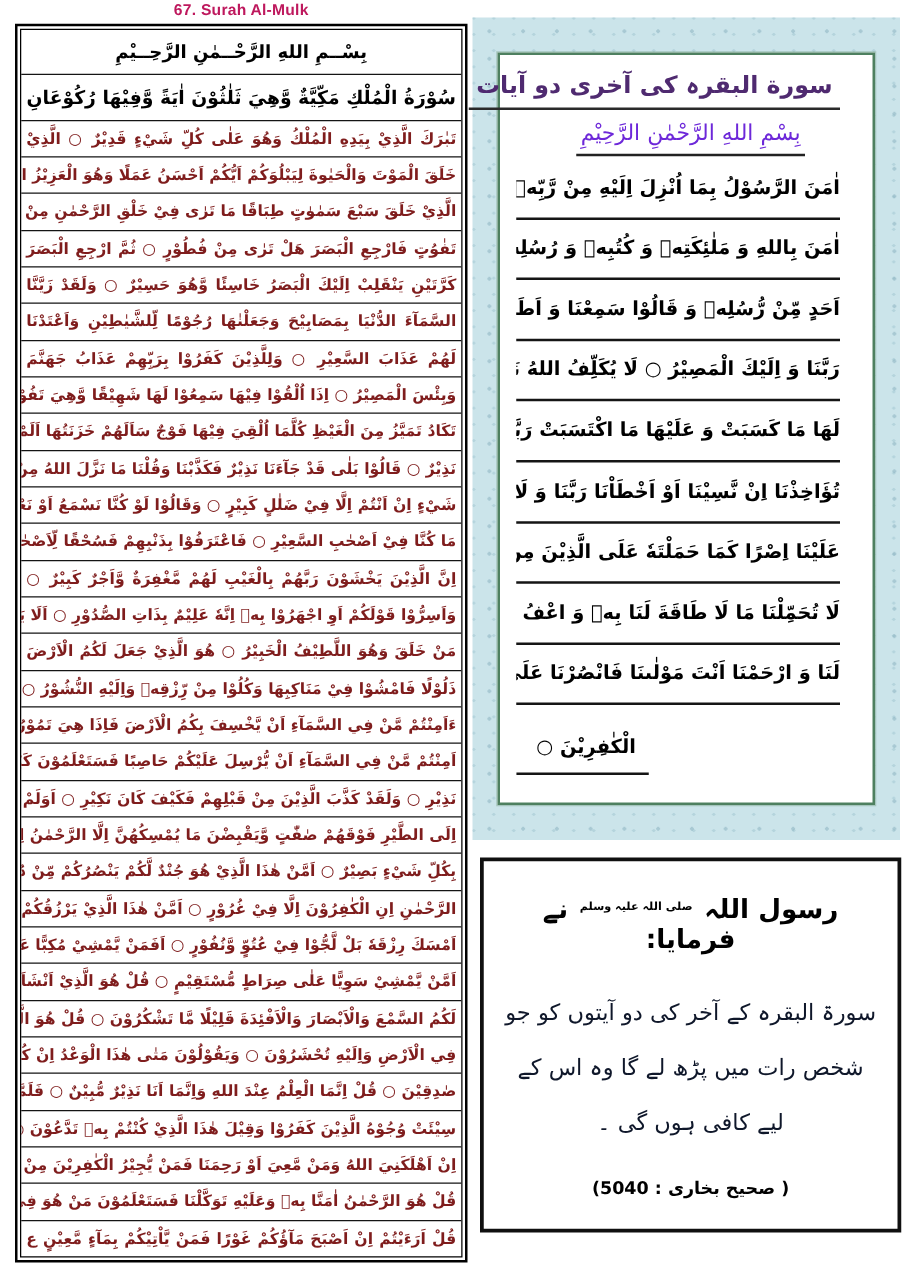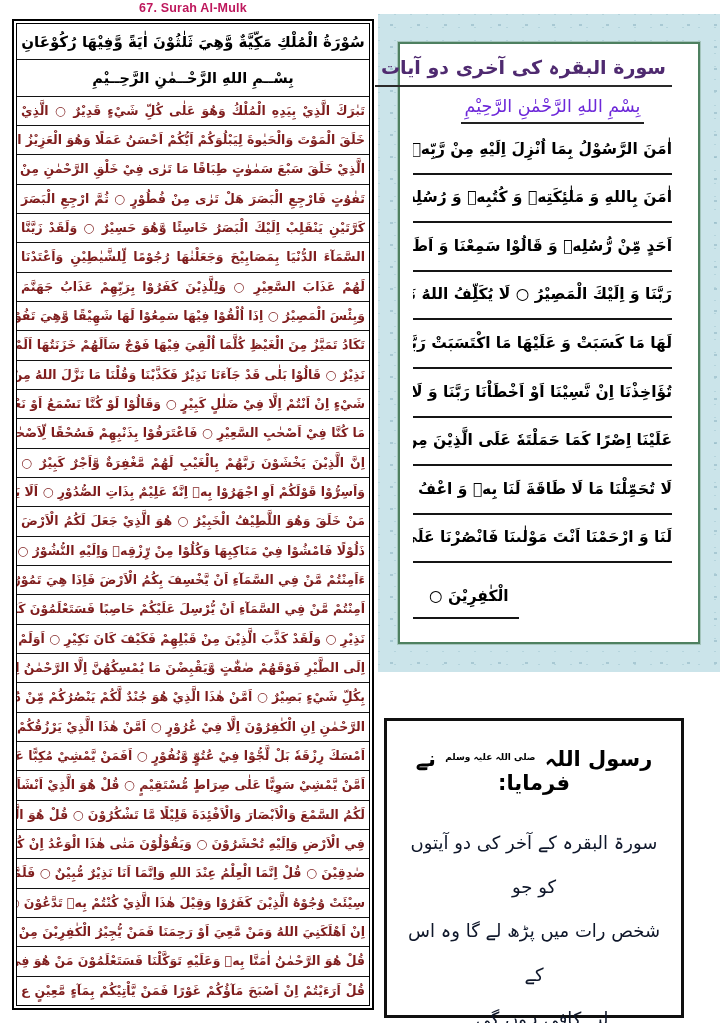--- a/index.html
+++ b/index.html
@@ -47,42 +47,42 @@
     align-items:center; overflow:hidden; }
   .rp-lines .ayah-row:last-child { border-bottom:none;margin-top:16px; }
   .ayah-text { width:100%; direction:rtl; font-size:15.5px; font-weight:700; color:#000;
     line-height:1; text-align:justify; text-align-last:justify; -moz-text-align-last:justify;
     white-space:nowrap; }
   .rp-lines .ayah-row.last .ayah-text { text-align:right; text-align-last:right;
     width:auto; margin-right:0; border-bottom:2px solid #151515; padding:0 10px 12px 16px; }
   .rp-lines .ayah-row.last { align-items:flex-start; padding-top:10px; }
 
   
-  .hadith-box { position:absolute; left:384px; top:718px; width:300px; height:300px;
+  .hadith-box { position:absolute; left:384px; top:686px; width:337px; height:300px;
     border:3px solid #101010; background:#fff; text-align:center; padding:26px 14px 0 14px; }
   .hadith-intro { direction:rtl; font-weight:700; font-size:21px; color:#000; margin-bottom:26px; }
   .hadith-intro .salutation { font-size:9px; font-weight:700; display:inline-block;
     transform:translateY(-6px); margin:0 2px; }
   .hadith-body { direction:rtl; font-size:18px; color:#0f172a; line-height:2.45; font-weight:500; }
   .hadith-ref { direction:rtl; font-size:14px; color:#000; margin-top:22px; font-weight:700; }
 </style>
 </head>
 <body>
 
 <div class="stage">
 
   <div class="header-label">67. Surah Al-Mulk</div>
 
   <div class="quran-page">
     <div class="quran-inner">
       <div class="q-row title-row">
+        <div class="q-bismillah">بِسْــمِ اللهِ الرَّحْــمٰنِ الرَّحِــيْمِ</div>
+      </div>
+      <div class="q-row title-row">
         <div class="q-title">سُوْرَةُ الْمُلْكِ مَكِّيَّةٌ وَّهِيَ ثَلٰثُوْنَ اٰيَةً وَّفِيْهَا رُكُوْعَانِ</div>
-      </div>
-      <div class="q-row title-row">
-        <div class="q-bismillah">بِسْــمِ اللهِ الرَّحْــمٰنِ الرَّحِــيْمِ</div>
       </div>
 
       <div style="display:contents">
         
       <div class="q-row">
             <div class="q-line">تَبٰرَكَ الَّذِيْ بِيَدِهِ الْمُلْكُ وَهُوَ عَلٰى كُلِّ شَيْءٍ قَدِيْرٌ ○ الَّذِيْ</div>
           </div><div class="q-row">
             <div class="q-line">خَلَقَ الْمَوْتَ وَالْحَيٰوةَ لِيَبْلُوَكُمْ اَيُّكُمْ اَحْسَنُ عَمَلًا وَهُوَ الْعَزِيْزُ الْغَفُوْرُ ○</div>
           </div><div class="q-row">
             <div class="q-line">الَّذِيْ خَلَقَ سَبْعَ سَمٰوٰتٍ طِبَاقًا مَا تَرٰى فِيْ خَلْقِ الرَّحْمٰنِ مِنْ</div>

